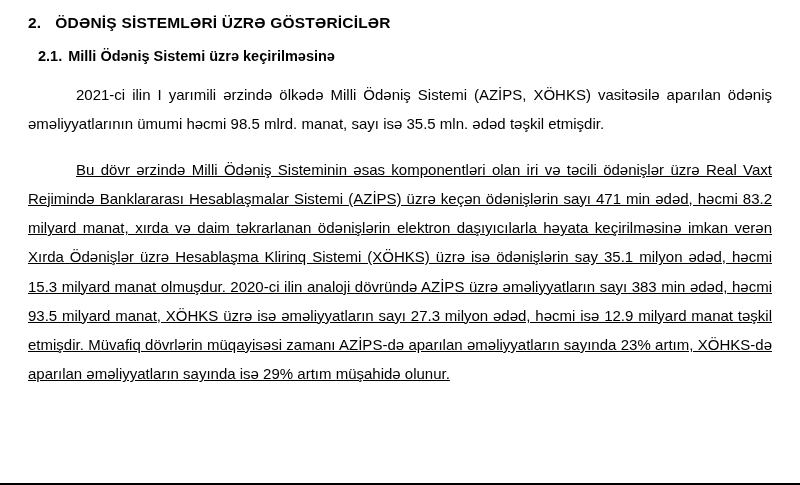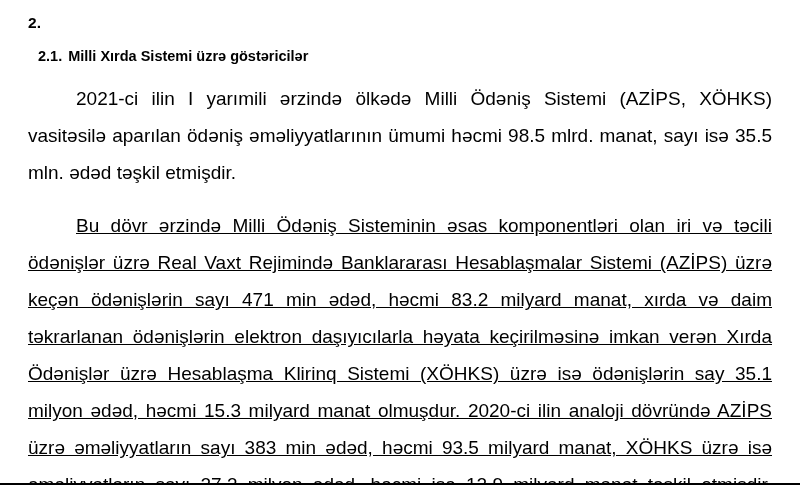--- a/index.html
+++ b/index.html
@@ -40,21 +40,21 @@
     gap: 6px;
     font-size: 14.5px;
     font-weight: bold;
     margin: 0;
     padding: 16px 0 0 38px;
   }
   .body-block {
     padding: 0 28px 0 28px;
   }
   p.para {
-    font-size: 19px;
+    font-size: 15px;
     line-height: 1.95;
     text-align: justify;
     text-justify: inter-word;
     margin: 0;
     padding: 0;
   }
   p.para.first {
     margin-top: 16px;
     text-indent: 48px;
   }
@@ -72,25 +72,26 @@
     background: #000000;
   }
 </style>
 </head>
 <body>
 
 <div class="page">
 
   <h1 class="heading-1">
     <span class="h1-num">2.</span>
+    <span class="h1-text">ÖDƏNİŞ SİSTEMLƏRİ ÜZRƏ GÖSTƏRİCİLƏR</span>
   </h1>
 
   <h2 class="heading-2">
     <span class="h2-num">2.1.</span>
-    <span class="h2-text">Milli Xırda Sistemi üzrə göstəricilər</span>
+    <span class="h2-text">Milli Ödəniş Sistemi üzrə keçirilməsinə</span>
   </h2>
 
   <div class="body-block">
     <p class="para first">2021-ci ilin I yarımili ərzində ölkədə Milli Ödəniş Sistemi (AZİPS, XÖHKS) vasitəsilə aparılan ödəniş əməliyyatlarının ümumi həcmi 98.5 mlrd. manat, sayı isə 35.5 mln. ədəd təşkil etmişdir.</p>
     <p class="para second">Bu dövr ərzində Milli Ödəniş Sisteminin əsas komponentləri olan iri və təcili ödənişlər üzrə Real Vaxt Rejimində Banklararası Hesablaşmalar Sistemi (AZİPS) üzrə keçən ödənişlərin sayı 471 min ədəd, həcmi 83.2 milyard manat, xırda və daim təkrarlanan ödənişlərin elektron daşıyıcılarla həyata keçirilməsinə imkan verən Xırda Ödənişlər üzrə Hesablaşma Klirinq Sistemi (XÖHKS) üzrə isə ödənişlərin say 35.1 milyon ədəd, həcmi 15.3 milyard manat olmuşdur. 2020-ci ilin analoji dövründə AZİPS üzrə əməliyyatların sayı 383 min ədəd, həcmi 93.5 milyard manat, XÖHKS üzrə isə əməliyyatların sayı 27.3 milyon ədəd, həcmi isə 12.9 milyard manat təşkil etmişdir. Müvafiq dövrlərin müqayisəsi zamanı AZİPS-də aparılan əməliyyatların sayında 23% artım, XÖHKS-də aparılan əməliyyatların sayında isə 29% artım müşahidə olunur.</p>
   </div>
 
   <div class="underline-rule"></div>
 </div>
 

